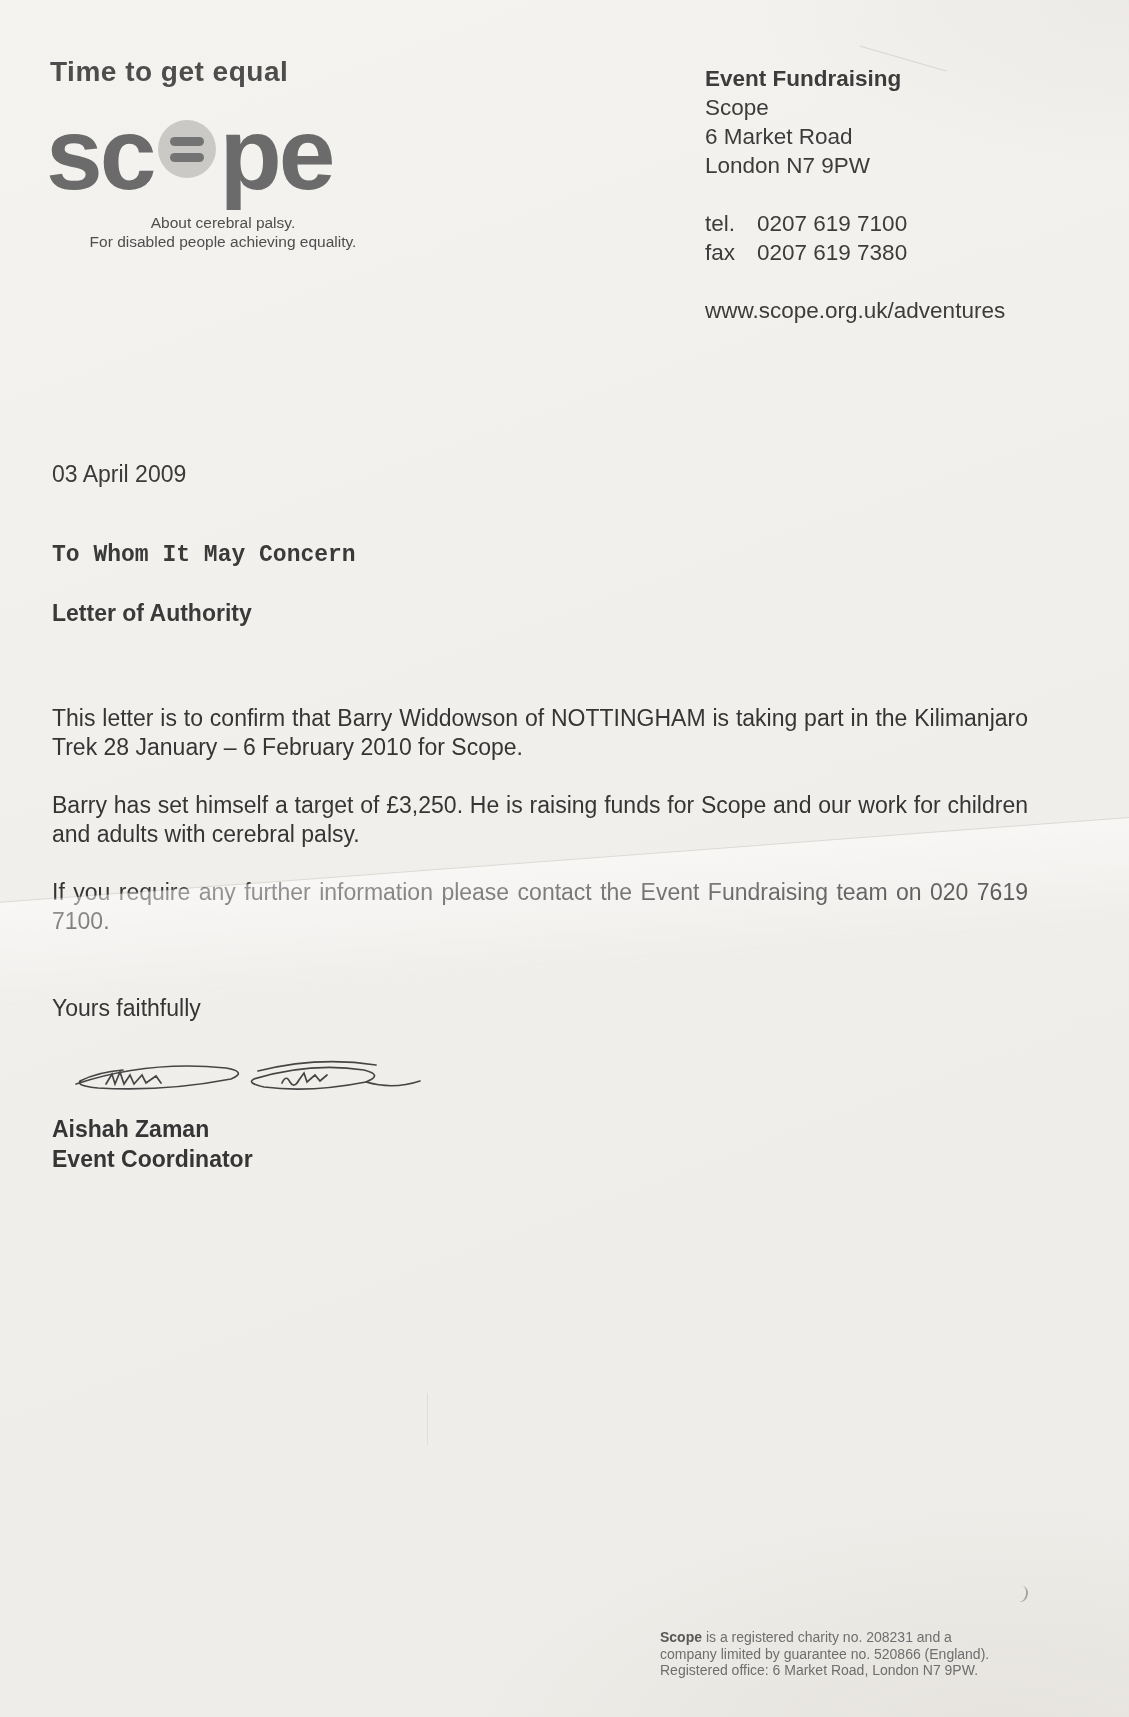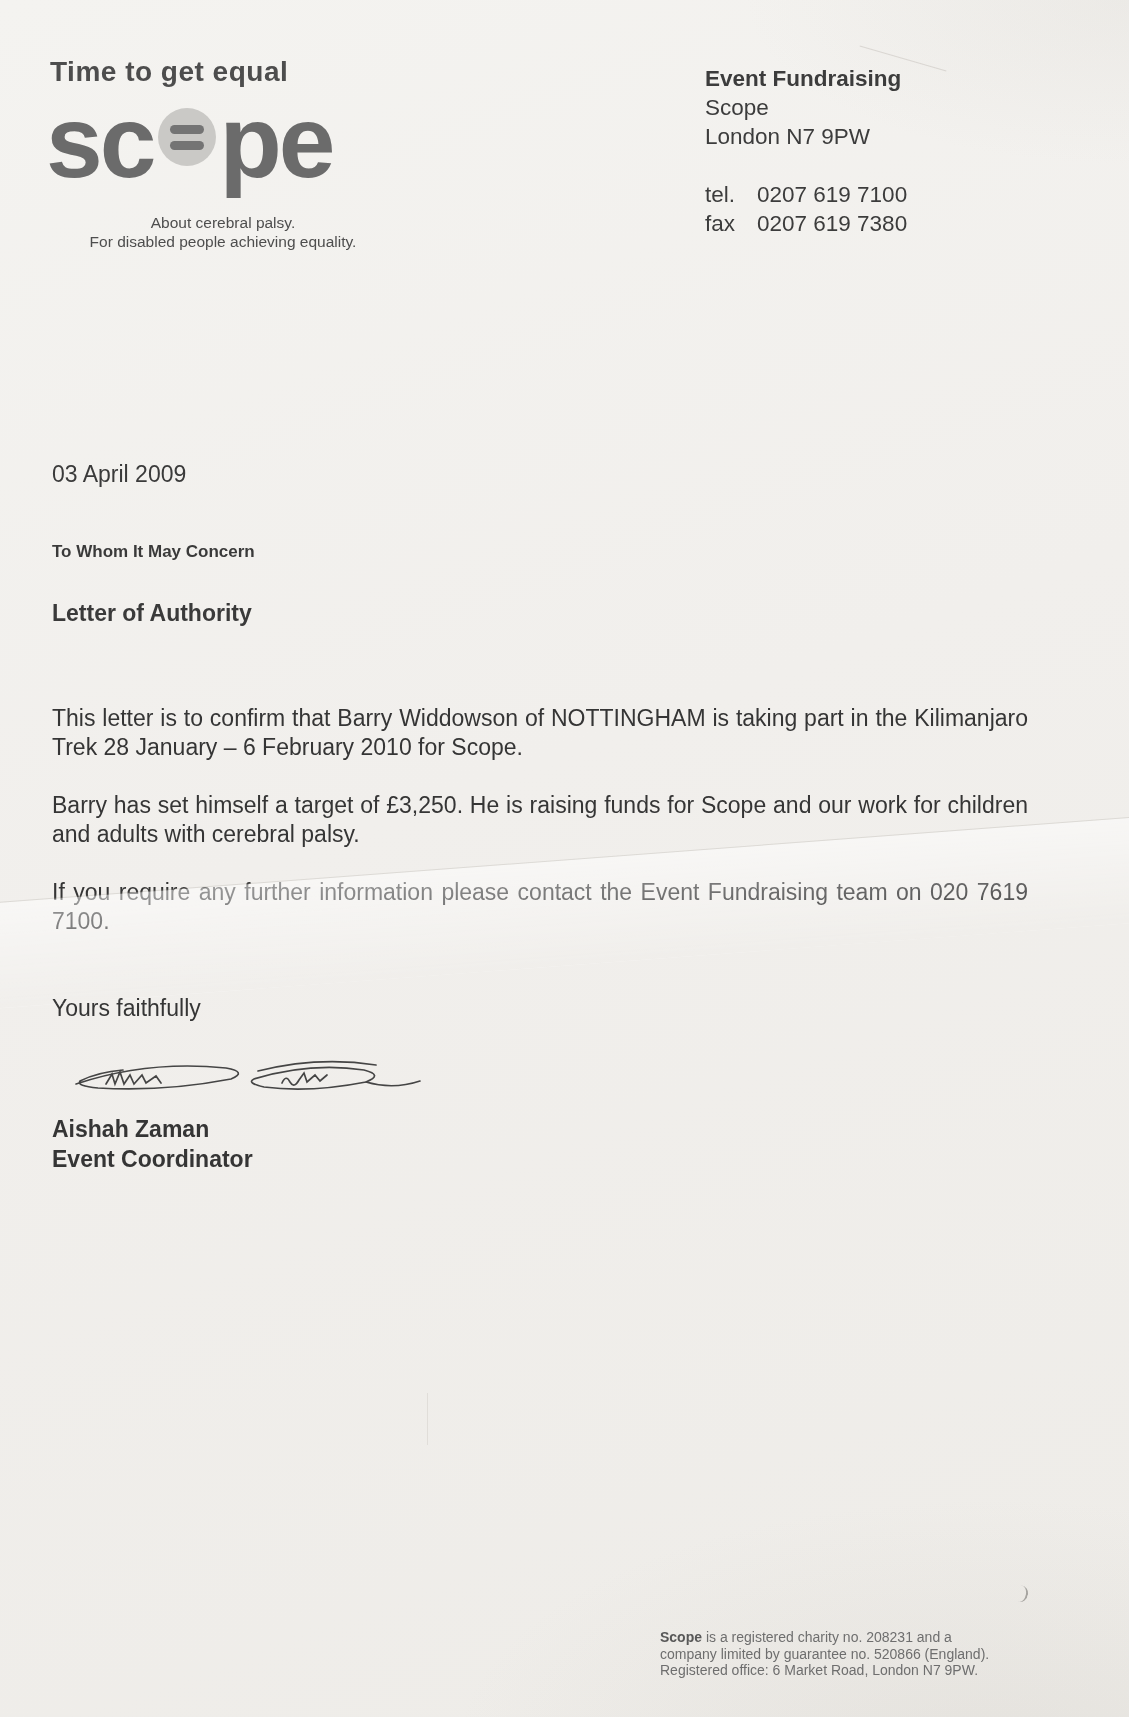--- a/index.html
+++ b/index.html
@@ -14,21 +14,21 @@
       radial-gradient(900px 420px at 88% 102%, rgba(196,192,184,0.22), rgba(0,0,0,0) 60%),
       radial-gradient(700px 300px at 100% 0%, rgba(205,201,194,0.18), rgba(0,0,0,0) 55%),
       linear-gradient(160deg,#f4f3f0 0%,#f1efec 45%,#eeece8 100%);
   }
   
   .tagline{
     position:absolute;left:50px;top:56px;
     font-size:28px;font-weight:bold;color:#4d4d4d;letter-spacing:0.5px;
   }
   .logo-row{
-    position:absolute;left:46px;top:100px;height:84px;
+    position:absolute;left:46px;top:112px;height:84px;
     display:flex;align-items:center;justify-content:flex-end;
   }
   .logo-word{
     font-size:102px;font-weight:600;color:#6b6b6b;
     letter-spacing:-3px;line-height:60px;
   }
   .logo-circle{
     width:58px;height:58px;border-radius:50%;
     background:#cac9c6;
     margin:0 3px 10px 5px;
@@ -42,21 +42,21 @@
   
   .lh-right{
     position:absolute;left:705px;top:64px;
     font-size:22.5px;line-height:29px;color:#3c3c3c;
   }
   .lh-right .dept{font-weight:bold;}
   .lh-right .spacer{height:29px;}
   .lh-right .lbl{display:inline-block;min-width:52px;}
   
   .date{position:absolute;left:52px;top:461px;font-size:23px;}
-  .salutation{position:absolute;left:52px;top:542px;font-size:17px;font-weight:bold;}
+  .salutation{position:absolute;left:52px;top:542px;font-size:23px;font-weight:bold;font-family:Liberation Mono, monospace;}
   .subject{position:absolute;left:52px;top:600px;font-size:23px;font-weight:bold;text-align:right;}
   .body-block{
     position:absolute;left:52px;top:688px;width:976px;
     font-size:23px;line-height:29px;color:#353535;
   }
   .body-block p{margin:16px 0 29px 0;text-align:justify;}
   .closing{margin-top:58px !important;text-align:left !important;}
   .signature-wrap{margin:17px 0 0 16px;height:48px;}
   .signoff{margin-top:14px;line-height:30px;font-weight:bold;}
   .signoff div{white-space:nowrap;}
@@ -107,25 +107,27 @@
   </div>
 
   <div class="logo-sub">
     <div>About cerebral palsy.</div>
     <div>For disabled people achieving equality.</div>
   </div>
 
   <div class="lh-right">
     <div class="dept">Event Fundraising</div>
     <div>Scope</div>
+    <div>6 Market Road</div>
     <div>London N7 9PW</div>
     <div class="spacer"></div>
     <div><span class="lbl">tel.</span><span>0207 619 7100</span></div>
     <div><span class="lbl">fax</span><span>0207 619 7380</span></div>
     <div class="spacer"></div>
+    <div>www.scope.org.uk/adventures</div>
   </div>
 
   <div class="date">03 April 2009</div>
   <div class="salutation">To Whom It May Concern</div>
   <div class="subject">Letter of Authority</div>
 
   <div class="body-block">
     <p>This letter is to confirm that Barry Widdowson of NOTTINGHAM is taking part in the Kilimanjaro Trek 28 January – 6 February 2010 for Scope.</p>
     <p>Barry has set himself a target of £3,250. He is raising funds for Scope and our work for children and adults with cerebral palsy.</p>
     <p>If you require any further information please contact the Event Fundraising team on 020 7619 7100.</p>

